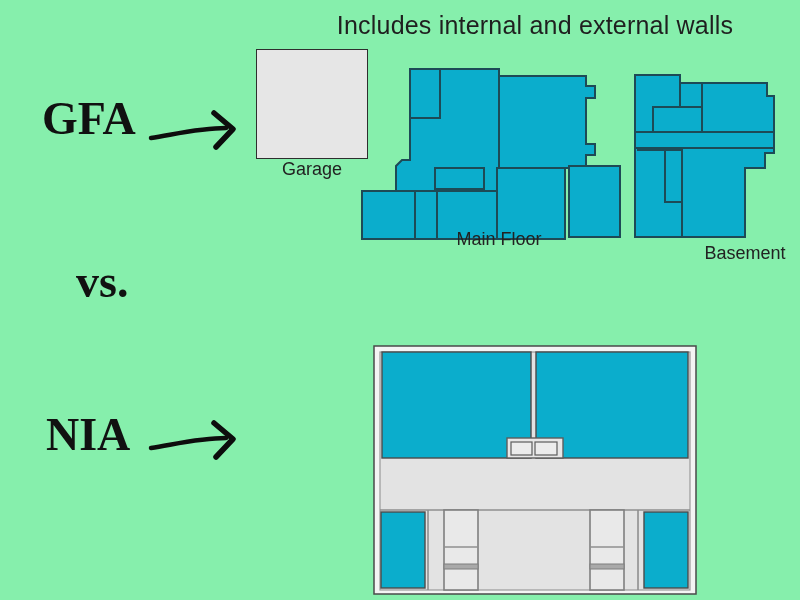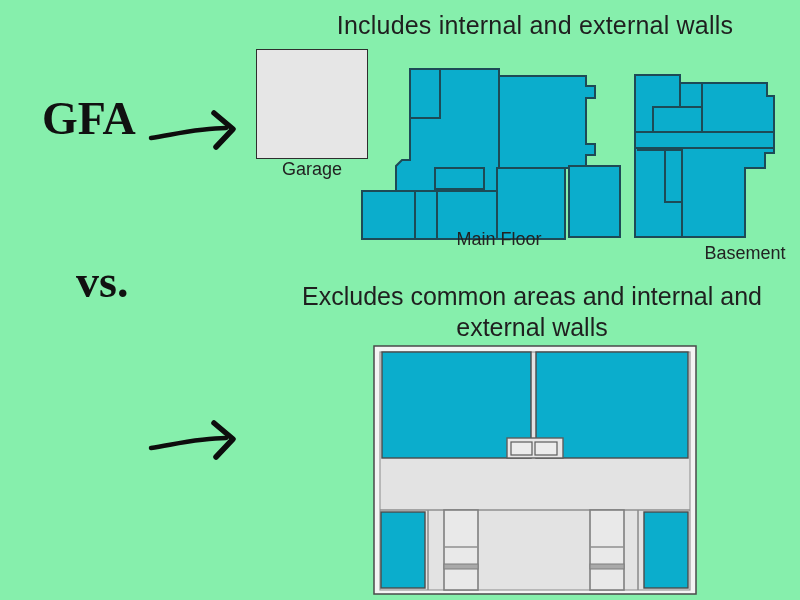--- a/index.html
+++ b/index.html
@@ -80,22 +80,22 @@
     <rect class="room" x="15" y="77" width="139" height="16"></rect>
     <polygon class="room" points="15,93 154,93 154,98 145,98 145,113 125,113 125,182 15,182"></polygon>
     <rect class="room" x="45" y="95" width="17" height="52"></rect>
     <line class="wallline" x1="17" y1="95" x2="45" y2="95"></line>
     <line class="wallline" x1="62" y1="147" x2="62" y2="182"></line>
   </svg>
   <div class="abs plan-label" style="left:703px;top:243px;margin-left:42px;">Basement</div>
 
   <div class="abs vs" style="left:76px;top:259px;text-align:center;">vs.</div>
 
-  <div class="abs caption-wrap" style="left:287px;top:281px;width:490px;">Excludes common areas and internal and external walls</div>
 
+  <div class="abs term" style="left:46px;top:412px;">NIA</div>
 
   <svg class="abs" style="left:146px;top:416px;" width="95" height="48" viewBox="0 0 95 48">
     <path class="arrow-stroke" stroke-width="4.5" d="M 5,32 C 30,28 54,22 80,22"></path>
     <path class="arrow-stroke" stroke-width="5.5" d="M 68,7 L 87,23 L 70,41"></path>
   </svg>
 
   <svg class="abs" style="left:370px;top:344px;" width="330" height="256" viewBox="0 0 330 256">
     <rect class="nia-outer" x="4" y="2" width="322" height="248"></rect>
     <rect class="nia-inner" x="10" y="8" width="310" height="238"></rect>
     <rect class="nia-teal" x="12" y="8" width="149" height="106"></rect>

